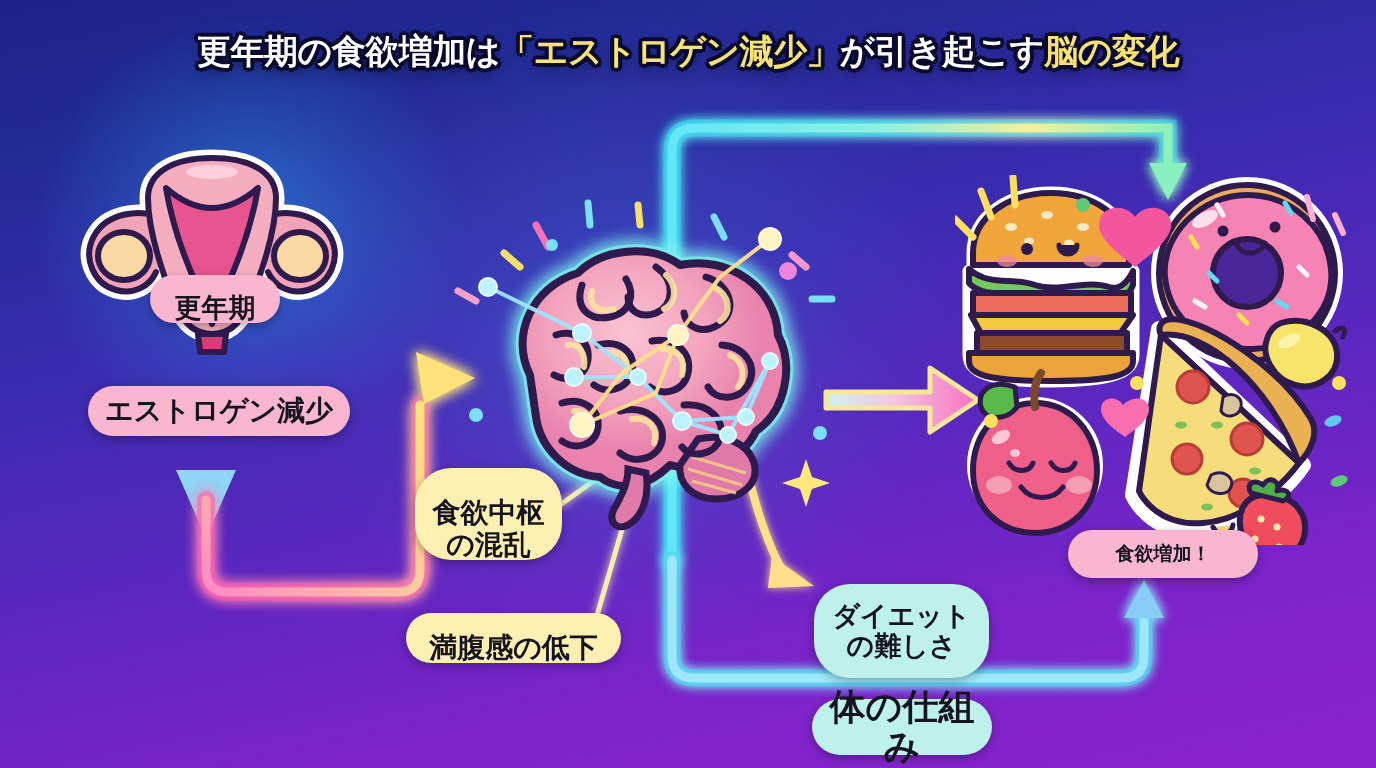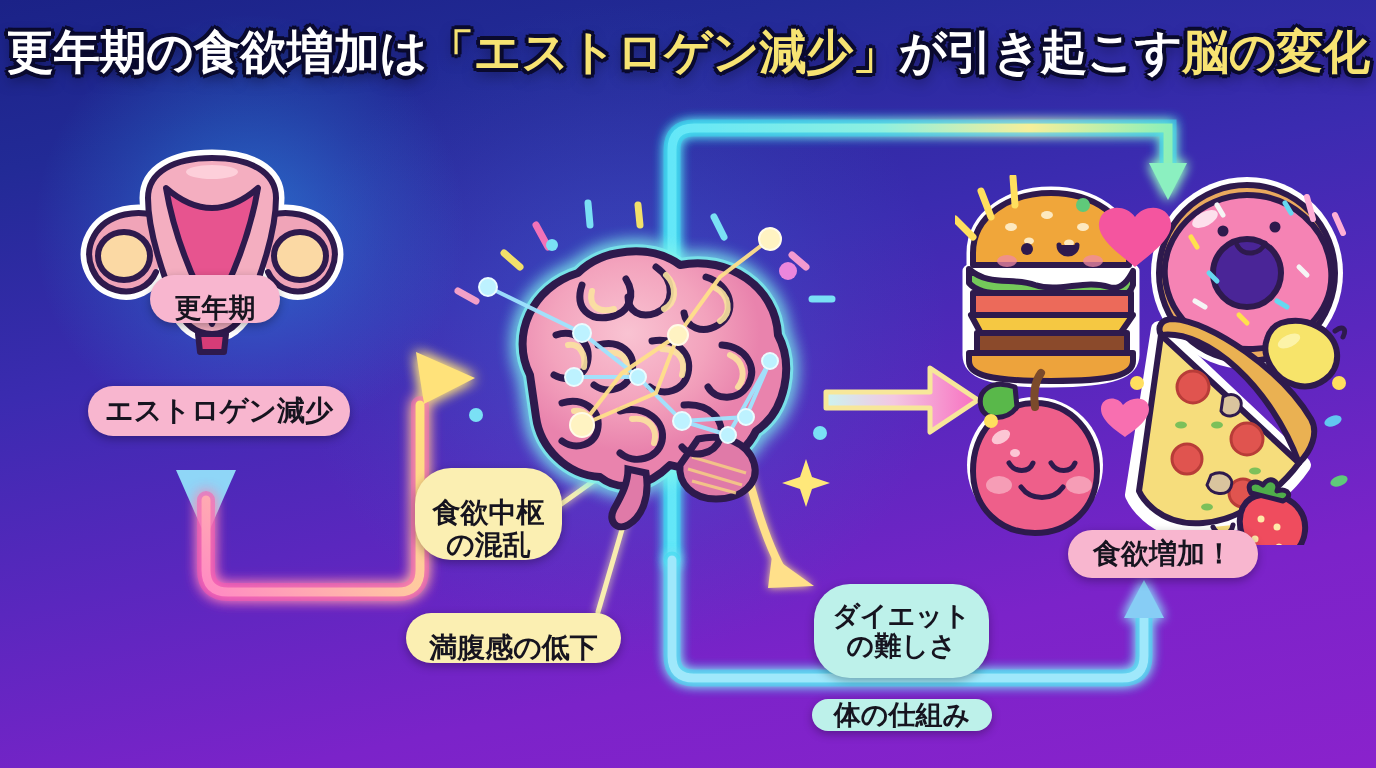--- a/index.html
+++ b/index.html
@@ -18,21 +18,21 @@
     overflow: hidden;
   }
 
   
   .title-bar {
     position: absolute; top: 0; left: 0; width: 1376px; height: 104px;
     display: flex; align-items: center; justify-content: center;
     z-index: 60;
   }
   .title-text {
-    font-size: 47px;
+    font-size: 34px;
     font-weight: 700;
     letter-spacing: -0.5px;
     white-space: nowrap;
     color: #ffffff;
     text-shadow:
       3px 3px 0 #0a0a2e, -3px 3px 0 #0a0a2e, 3px -3px 0 #0a0a2e, -3px -3px 0 #0a0a2e,
       0 4px 0 #0a0a2e, 0 -4px 0 #0a0a2e, 4px 0 0 #0a0a2e, -4px 0 0 #0a0a2e,
       0 6px 14px rgba(0,0,0,0.55);
   }
   .title-text .hl { color: #f7e372; }
@@ -62,22 +62,22 @@
   .pill.pink   { background: #f8b6cf; }
   .pill.yellow { background: #fbefb2; justify-content: flex-end; }
   .pill.cyan   { background: #bdf1ea; margin-top: 44px; }
   .pill .ln { display: block; }
 
   #lbl-menopause  { left: 150px; top: 275px;  width: 130px; height: 48px; font-size: 27px; justify-content: flex-end; }
   #lbl-estrogen   { left: 88px;  top: 386px;  width: 262px; height: 50px; font-size: 28px; }
   #lbl-appetite   { left: 415px; top: 468px;  width: 147px; height: 92px; font-size: 28px; border-radius: 36px; }
   #lbl-satiety    { left: 406px; top: 613px;  width: 215px; height: 50px; font-size: 28px; }
   #lbl-diet       { left: 814px; top: 540px;  width: 175px; height: 94px; font-size: 27px; border-radius: 36px; }
-  #lbl-mechanism  { left: 812px; top: 655px;  width: 180px; height: 32px; font-size: 27px; justify-content: center; }
-  #lbl-increase   { left: 1068px; top: 530px; width: 190px; height: 48px; font-size: 28px; }
+  #lbl-mechanism  { left: 812px; top: 655px;  width: 180px; height: 56px; font-size: 36px; justify-content: center; }
+  #lbl-increase   { left: 1068px; top: 530px; width: 190px; height: 48px; font-size: 19px; }
 
   
   .deco { position: absolute; z-index: 18; }
 </style>
 </head>
 <body>
 
 <div id="stage">
 
   <svg id="paths" viewBox="0 0 1376 768" width="1376" height="768">

